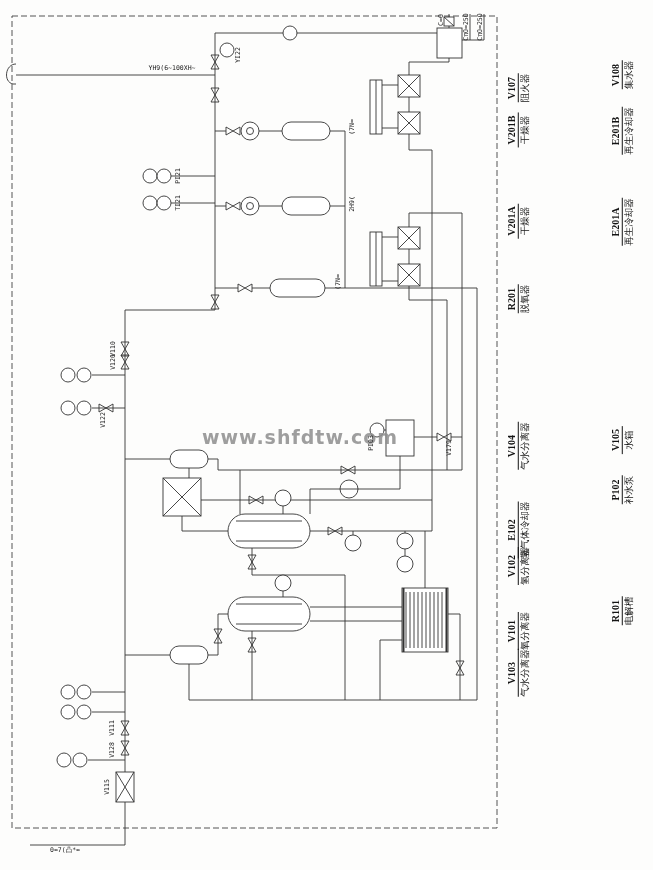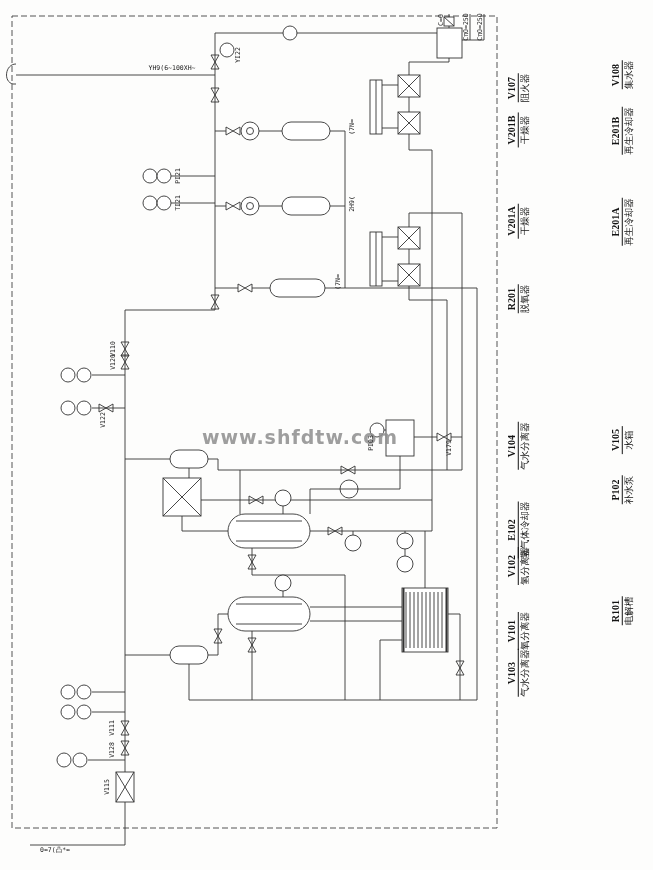--- a/index.html
+++ b/index.html
@@ -377,16 +377,16 @@
       <div class="dg-label" style="left: 352px; top: 204px;">2H9(</div>
       <div class="dg-label" style="left: 338px; top: 282px;">(7N≈</div>
       <div class="dg-label" style="left: 113px; top: 349px;">V110</div>
       <div class="dg-label" style="left: 113px; top: 362px;">V120</div>
       <div class="dg-label" style="left: 103px; top: 420px;">V122</div>
       <div class="dg-label" style="left: 371px; top: 443px;">PI03</div>
       <div class="dg-label" style="left: 449px; top: 448px;">V179</div>
       <div class="dg-label" style="left: 112px; top: 728px;">V111</div>
       <div class="dg-label" style="left: 112px; top: 750px;">V128</div>
       <div class="dg-label" style="left: 107px; top: 787px;">V115</div>
-      <div class="dg-label horiz" style="left: 55px; top: 850px; text-align: right;">0≈7(凸*≈</div>
+      <div class="dg-label horiz" style="left: 65px; top: 850px; text-align: right;">0≈7(凸*≈</div>
     </div>
 
 </div>
 
 </body></html>

